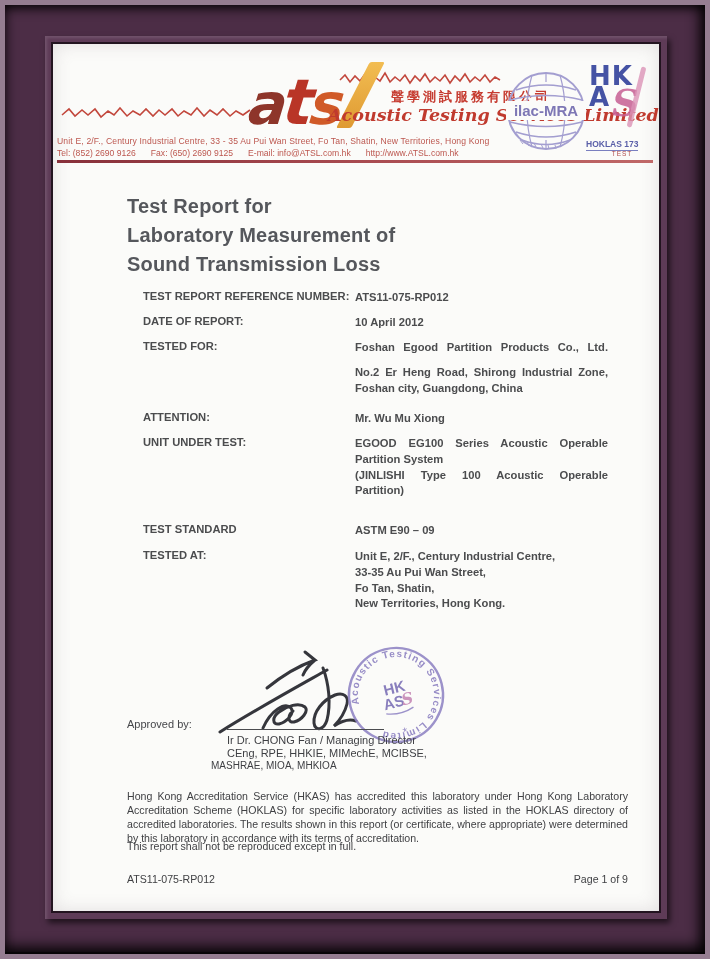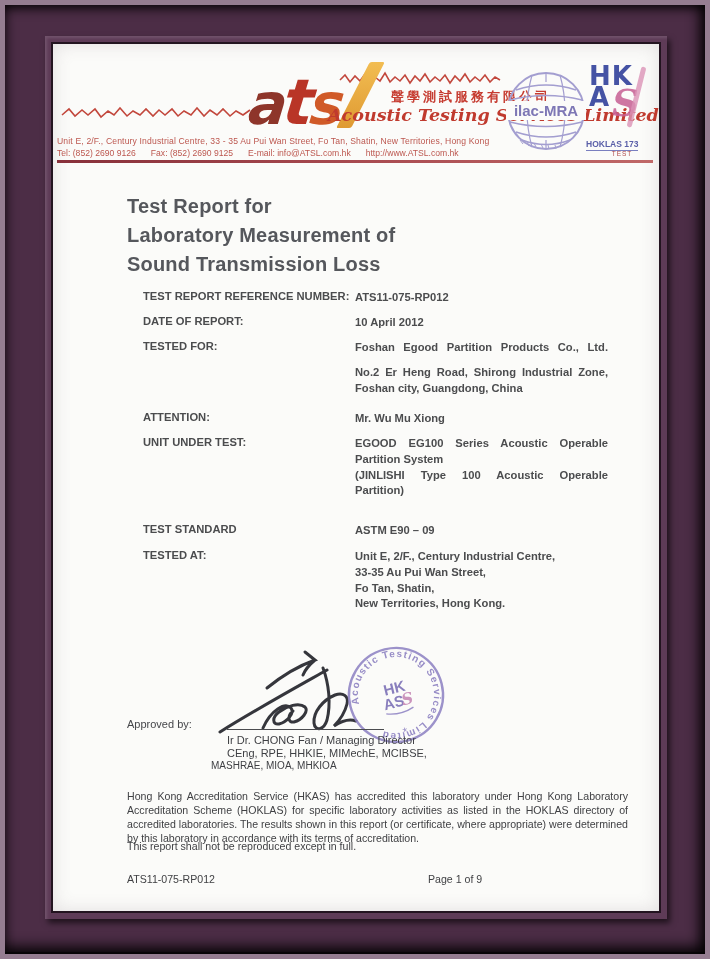--- a/index.html
+++ b/index.html
@@ -57,21 +57,21 @@
   .sigline{position:absolute;left:227px;top:729px;width:157px;border-top:1.8px solid #4a4b4f;}
   .sig-name{position:absolute;left:227px;top:734px;font-size:11px;color:#3e3f43;}
   .sig-q1{position:absolute;left:227px;top:747px;font-size:11px;color:#3e3f43;}
   .sig-q2{position:absolute;left:211px;top:760px;font-size:10px;color:#3e3f43;}
   .stamp{position:absolute;left:344px;top:643px;transform:rotate(-14deg);opacity:.88;}
 
   
   .acc-para{position:absolute;left:127px;top:790px;width:501px;font-size:10.6px;line-height:13.9px;color:#404144;text-align:justify;}
   .note{position:absolute;left:127px;top:840px;font-size:10.6px;color:#404144;}
   .repnum{position:absolute;left:127px;top:873px;font-size:10.6px;color:#404144;}
-  .pagelbl{position:absolute;left:428px;top:873px;width:188px;font-size:10.6px;color:#404144;}
+  .pagelbl{position:absolute;left:440px;top:873px;width:188px;text-align:right;font-size:10.6px;color:#404144;}
 </style>
 </head>
 <body>
 
 <div class="scene">
 
   <div class="frame-outer"></div>
   <div class="frame-band"></div>
   <div class="frame-lip"></div>
   <div class="paper"></div>
@@ -87,21 +87,21 @@
     <span class="l-a">a</span>
     <span class="l-t">t</span>
     <span class="l-s">s</span>
     <div class="l-slash"></div>
   </div>
   <div class="cn">聲學測試服務有限公司</div>
   <div class="en-script">Acoustic Testing Services Limited</div>
   <div class="hdr-addr">Unit E, 2/F., Century Industrial Centre, 33 - 35 Au Pui Wan Street, Fo Tan, Shatin, New Territories, Hong Kong</div>
   <div class="hdr-contact">
     <span>Tel: (852) 2690 9126</span>
-    <span>Fax: (852) 2690 9125</span>
+    <span>Fax: (650) 2690 9125</span>
     <span>E-mail: info@ATSL.com.hk</span>
     <span>http://www.ATSL.com.hk</span>
   </div>
   <div class="red-rule"></div>
 
   <svg class="ilac" width="88" height="84" viewBox="0 0 88 84">
     <circle cx="44" cy="41" r="38" fill="none" stroke="#a39ed0" stroke-width="2"></circle>
     <path d="M14,20 Q44,10 74,20 M8,30 Q44,21 80,30 M8,52 Q44,61 80,52 M14,62 Q44,72 74,62 M20,70 Q44,79 68,70" fill="none" stroke="#a39ed0" stroke-width="1.4"></path>
     <path d="M30,5 Q20,41 30,77 M58,5 Q68,41 58,77 M44,3 L44,12 M44,70 L44,79" fill="none" stroke="#a39ed0" stroke-width="1.2"></path>
     <rect x="4" y="31" width="80" height="19" fill="#fbfbf9"></rect>

